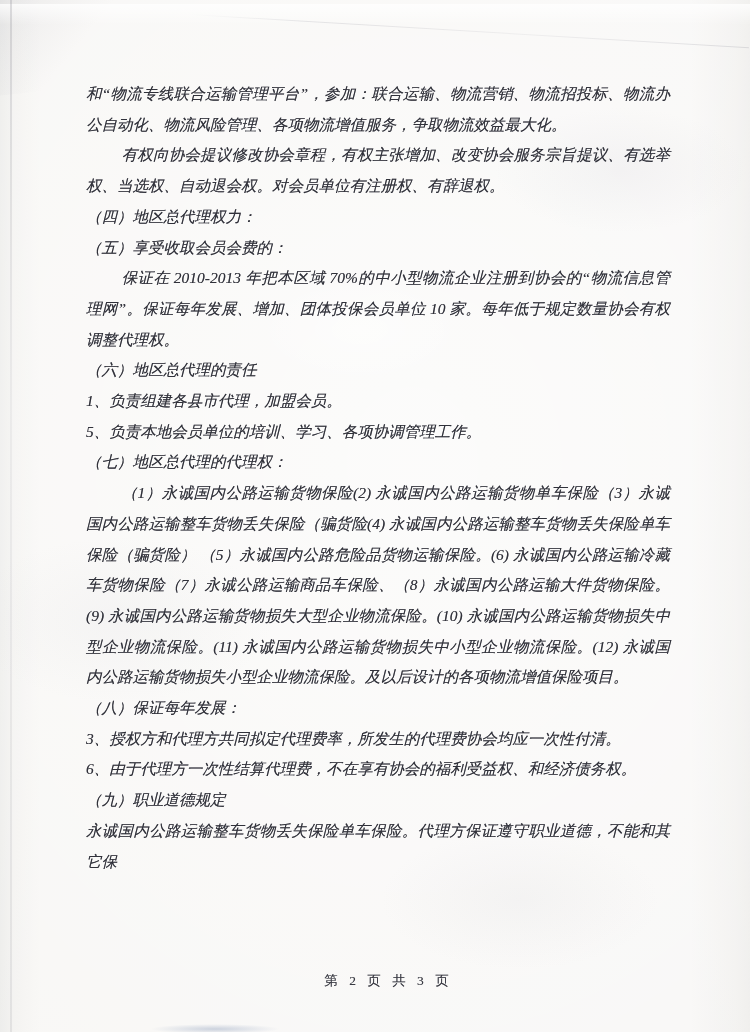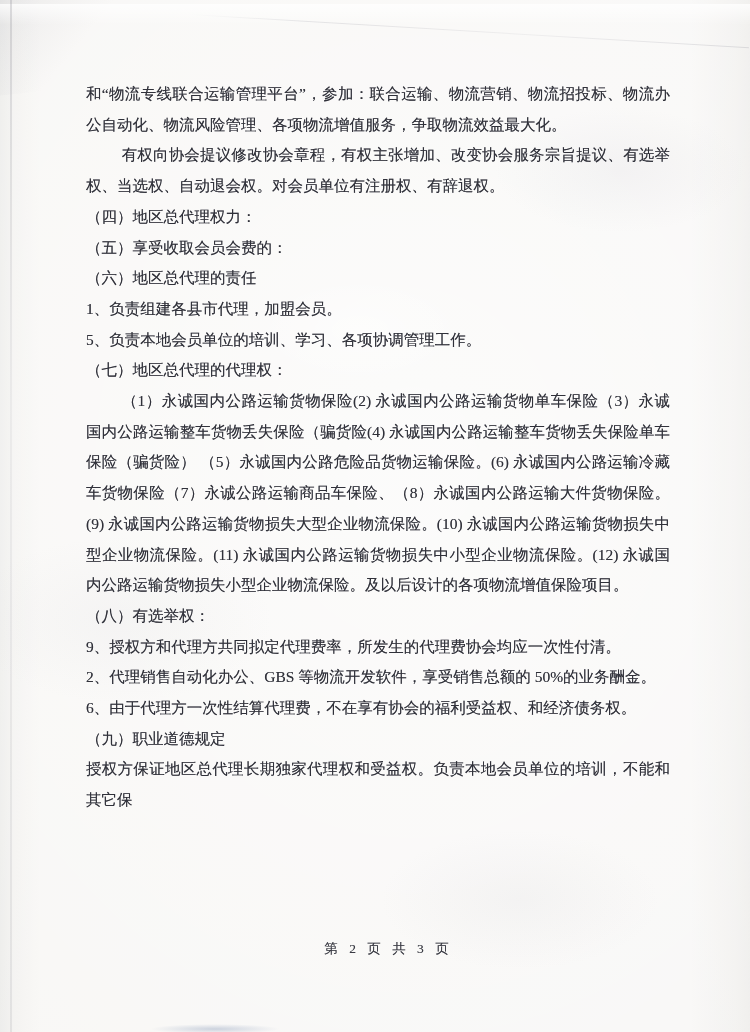--- a/index.html
+++ b/index.html
@@ -54,26 +54,27 @@
   .doc-body {
     position: absolute;
     left: 86px;
     top: 79px;
     width: 584px;
     font-size: 15.5px;
     line-height: 30.7px;
     color: #30313a;
     text-align: justify;
     text-shadow: 0 0 0.5px rgba(48,49,58,0.55);
+    font-style: italic;
   }
   .para { margin: 0; font-weight: 400; }
   .para.indent { text-indent: 2.3em; }
   .page-footer {
     position: absolute;
-    top: 940px;
+    top: 972px;
     left: 0; right: 0;
     text-align: center;
     font-size: 13.5px;
     letter-spacing: 4px;
     color: #3a3b44;
     text-shadow: 0 0 0.5px rgba(48,49,58,0.5);
     margin-left: 27px;
   }
 </style>
 </head>
@@ -86,27 +87,27 @@
   <div class="crease-left"></div>
   <div class="mottle"></div>
   <div class="smudge-bottom"></div>
 
   <div class="doc-body">
 
   <p class="para flow">和“物流专线联合运输管理平台”，参加：联合运输、物流营销、物流招投标、物流办公自动化、物流风险管理、各项物流增值服务，争取物流效益最大化。</p>
       <p class="para indent">有权向协会提议修改协会章程，有权主张增加、改变协会服务宗旨提议、有选举权、当选权、自动退会权。对会员单位有注册权、有辞退权。</p>
       <p class="para heading">（四）地区总代理权力：</p>
       <p class="para heading">（五）享受收取会员会费的：</p>
+      <p class="para indent">保证在 2010-2013 年把本区域 70%的中小型物流企业注册到协会的“物流信息管理网”。保证每年发展、增加、团体投保会员单位 10 家。每年低于规定数量协会有权调整代理权。</p>
       <p class="para heading">（六）地区总代理的责任</p>
       <p class="para flow">1、负责组建各县市代理，加盟会员。</p>
       <p class="para flow">5、负责本地会员单位的培训、学习、各项协调管理工作。</p>
       <p class="para heading">（七）地区总代理的代理权：</p>
       <p class="para indent">（1）永诚国内公路运输货物保险(2) 永诚国内公路运输货物单车保险（3）永诚国内公路运输整车货物丢失保险（骗货险(4) 永诚国内公路运输整车货物丢失保险单车保险（骗货险） （5）永诚国内公路危险品货物运输保险。(6) 永诚国内公路运输冷藏车货物保险（7）永诚公路运输商品车保险、（8）永诚国内公路运输大件货物保险。(9) 永诚国内公路运输货物损失大型企业物流保险。(10) 永诚国内公路运输货物损失中型企业物流保险。(11) 永诚国内公路运输货物损失中小型企业物流保险。(12) 永诚国内公路运输货物损失小型企业物流保险。及以后设计的各项物流增值保险项目。</p>
-      <p class="para heading">（八）有选举权：</p>
-      <p class="para flow">9、授权方和代理方共同拟定代理费率，所发生的代理费协会均应一次性付清。</p>
-      <p class="para flow">2、代理销售自动化办公、GBS 等物流开发软件，享受销售总额的 50%的业务酬金。</p>
+      <p class="para heading">（八）保证每年发展：</p>
+      <p class="para flow">3、授权方和代理方共同拟定代理费率，所发生的代理费协会均应一次性付清。</p>
       <p class="para flow">6、由于代理方一次性结算代理费，不在享有协会的福利受益权、和经济债务权。</p>
       <p class="para heading">（九）职业道德规定</p>
-      <p class="para flow">授权方保证地区总代理长期独家代理权和受益权。负责本地会员单位的培训，不能和其它保</p>
+      <p class="para flow">永诚国内公路运输整车货物丢失保险单车保险。代理方保证遵守职业道德，不能和其它保</p>
     </div>
 
   <div class="page-footer">第 2 页 共 3 页</div>
 </div>
 
 </body></html>

